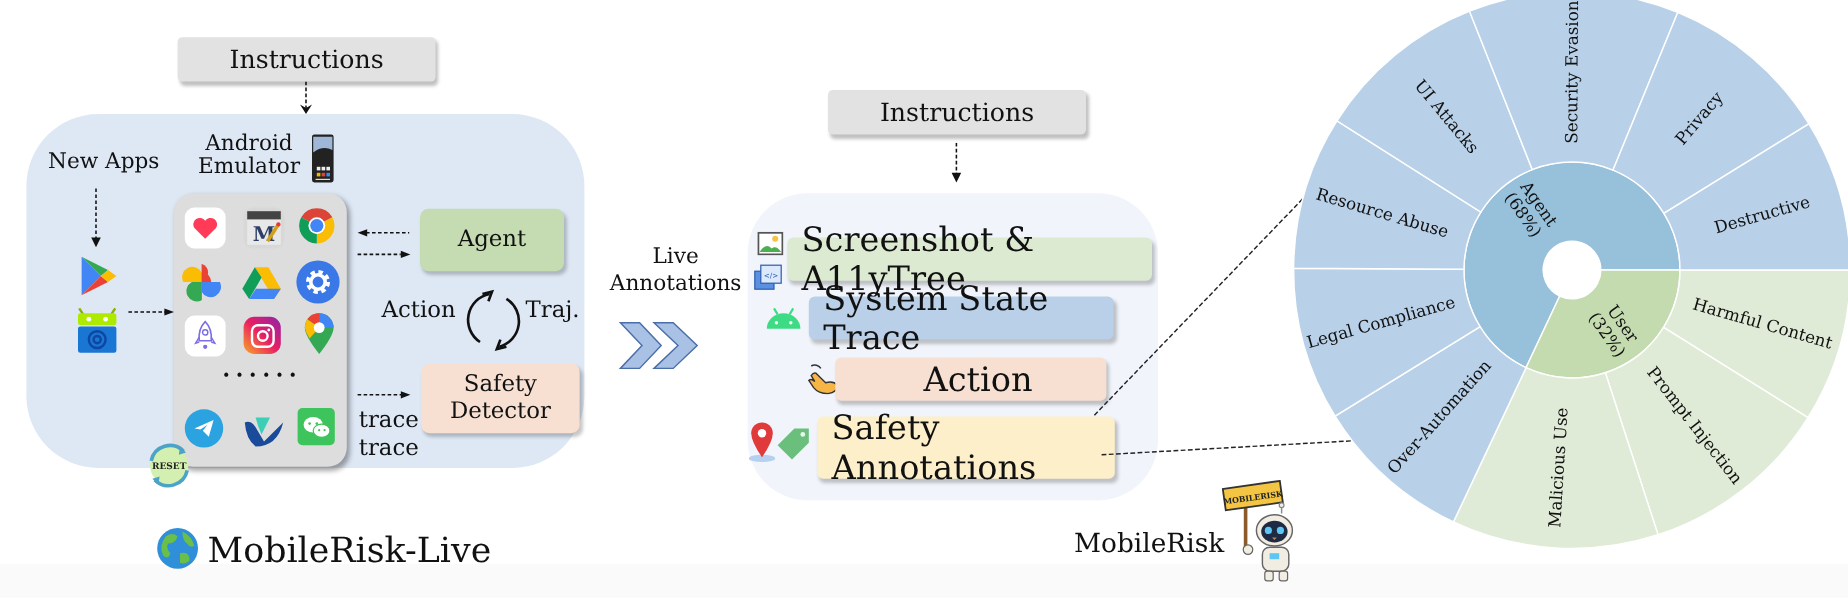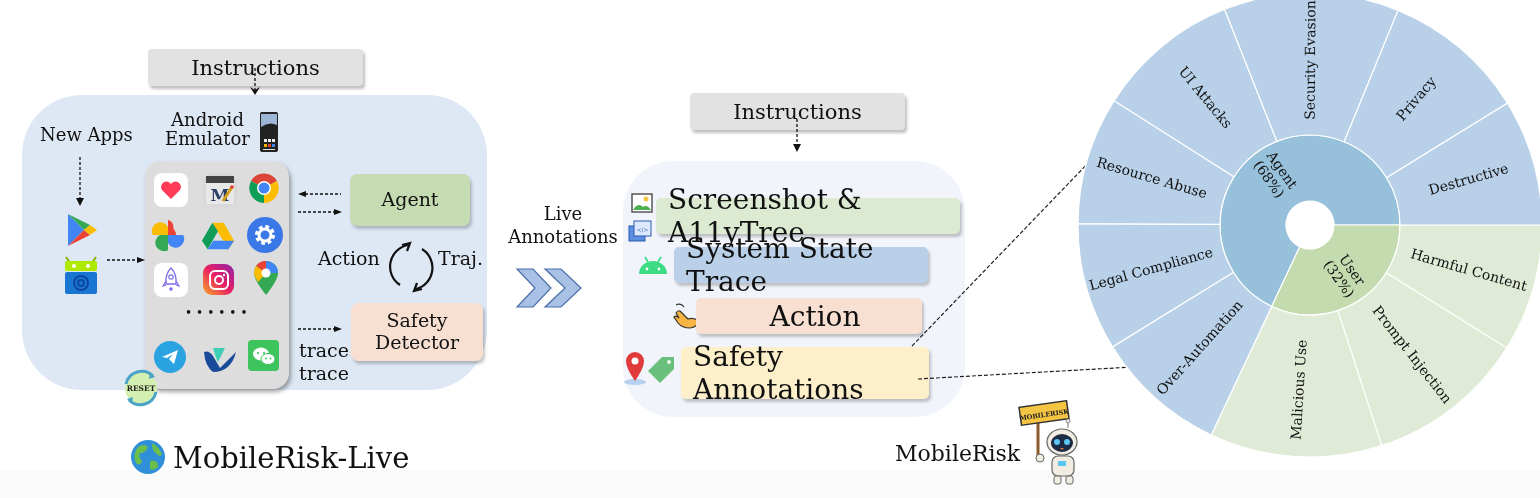--- a/index.html
+++ b/index.html
@@ -7,21 +7,21 @@
       width: 1540px; height: 498px; position: relative; overflow: hidden;
       background: #ffffff;
       font-family: "DejaVu Serif", "Liberation Serif", serif;
       color: #111;
     }
     .bottom-band { position: absolute; left: 0; top: 470px; width: 1540px; height: 28px; background: #fafafa; }
     .abs { position: absolute; }
     .instr {
       background: #e2e2e2; border-radius: 4px;
       box-shadow: 2px 3px 3px rgba(0,0,0,0.25);
-      font-size: 21px; display: flex; align-items: center; justify-content: center; margin-top: 18px;
+      font-size: 21px; display: flex; align-items: center; justify-content: center;
     }
     .panel-live {
       left: 22px; top: 95px; width: 465px; height: 295px;
       background: #dee8f5; border-radius: 60px;
     }
     .panel-mr {
       left: 623px; top: 161px; width: 342px; height: 256px;
       background: #f1f5fb; border-radius: 50px;
     }
     .phone {

